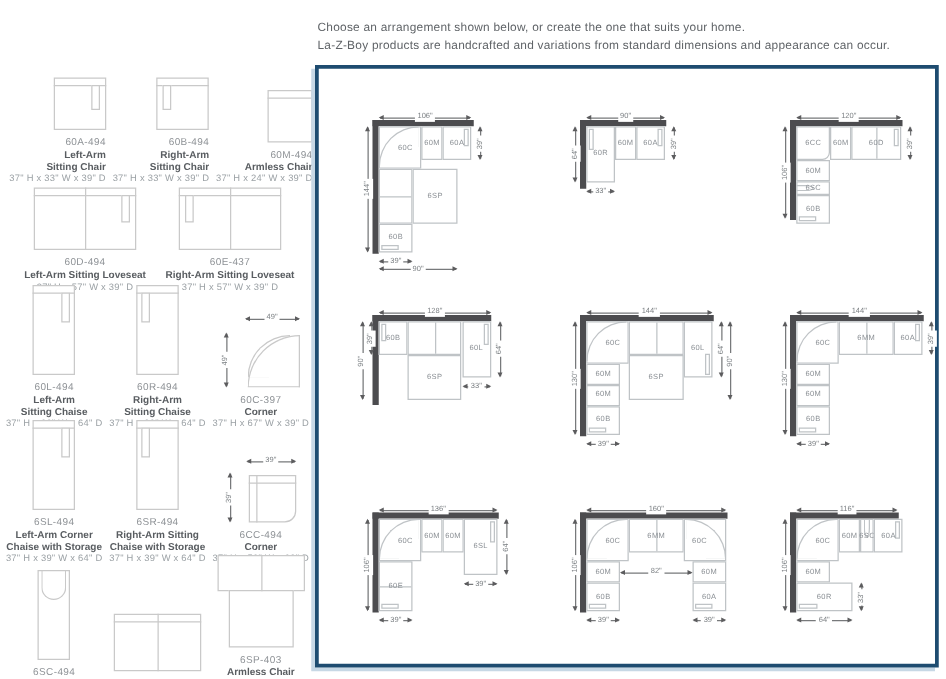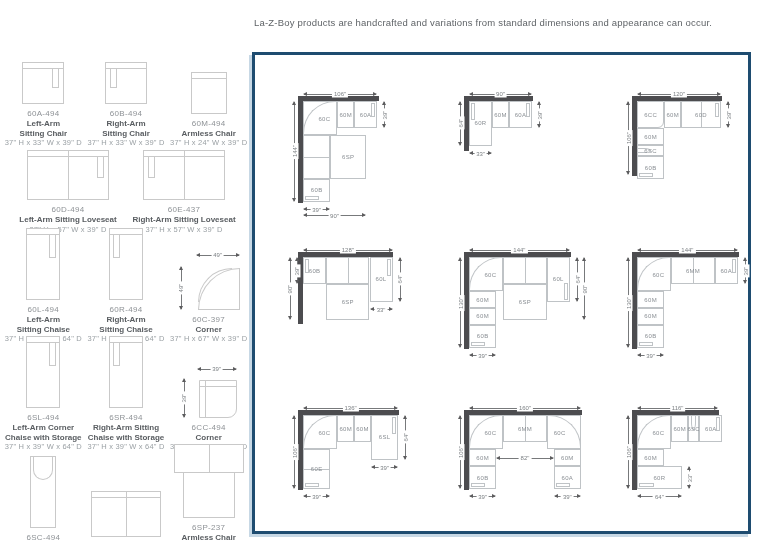--- a/index.html
+++ b/index.html
@@ -10,21 +10,21 @@
        line-height:13.5px;letter-spacing:.2px;}
   
   .sidebar{position:absolute;left:0;top:0;width:252px;height:543px;}
   .cat-row{position:absolute;left:0;right:0;display:flex;align-items:flex-end;justify-content:space-around;}
   .r1{top:58px;padding:0 2px;}
   .r2{top:146px;padding:0 10px;}
   .r3{top:224px;padding:0 2px;}
   .r4{top:332px;padding:0 2px;}
   .r5{top:440px;padding:0 2px;}
   .cat-item{display:flex;flex-direction:column;align-items:center;text-align:center;}
-  .r1 .cat-item{width:84px;}.r2 .cat-item{width:118px;}
+  .r1 .cat-item{width:84px;align-items:flex-end;}.r2 .cat-item{width:118px;}
   .r3 .cat-item,.r4 .cat-item{width:84px;}.r5 .cat-item{width:84px;}
   .icon-area{display:flex;align-items:flex-end;justify-content:center;margin-bottom:5px;}
   .r1 .icon-area{height:46px;}.r2 .icon-area{height:54px;}
   .r3 .icon-area{height:76px;}.r4 .icon-area{height:76px;}.r5 .icon-area{height:78px;}
   .model{font-size:8px;color:#8e9296;letter-spacing:.3px;line-height:10px;}
   .name{font-size:8px;font-weight:bold;color:#595d61;line-height:9.5px;}
   .dims{font-size:7.5px;color:#9ba1a5;line-height:9.5px;letter-spacing:.2px;}
   
   .picon{position:relative;border:1px solid #c9c9c9;background:#fff;box-sizing:border-box;}
   .picon::before{content:"";position:absolute;left:-1px;right:-1px;top:5px;border-top:1px solid #c9c9c9;}
@@ -266,27 +266,28 @@
           </div>
           <div class="model">6MM-494</div>
         </div>
         <div class="cat-item">
           <div class="icon-area">
             <div class="picon sleeper">
               <div class="ia"></div>
               <div class="ib"></div>
             </div>
           </div>
-          <div class="model">6SP-237</div>
+          <div class="model">6SP-403</div>
           <div class="name">Armless Chair</div>
           <div class="name">Sleeper Sofa</div>
         </div>
       </div>
     </aside>
   <div class="hdr">
+    <div>Choose an arrangement shown below, or create the one that suits your home.</div>
     <div>La-Z-Boy products are handcrafted and variations from standard dimensions and appearance can occur.</div>
   </div>
   <div class="panel" id="panel">
       <div class="arr" style="left: 48px; top: 46px;">
         <div class="wall" style="left: -4.9px; top: -4.9px; width: 80.5px; height: 4.9px;"></div>
         <div class="wall" style="left: -4.9px; top: -4.9px; width: 4.9px; height: 107.1px;"></div>
         <div class="fbox m-corner-tl" style="left: 0px; top: 0px; width: 34.3px; height: 34.3px;">
           <div class="mod corner-tl"></div>
           <div class="flabel">60C</div>
         </div>

